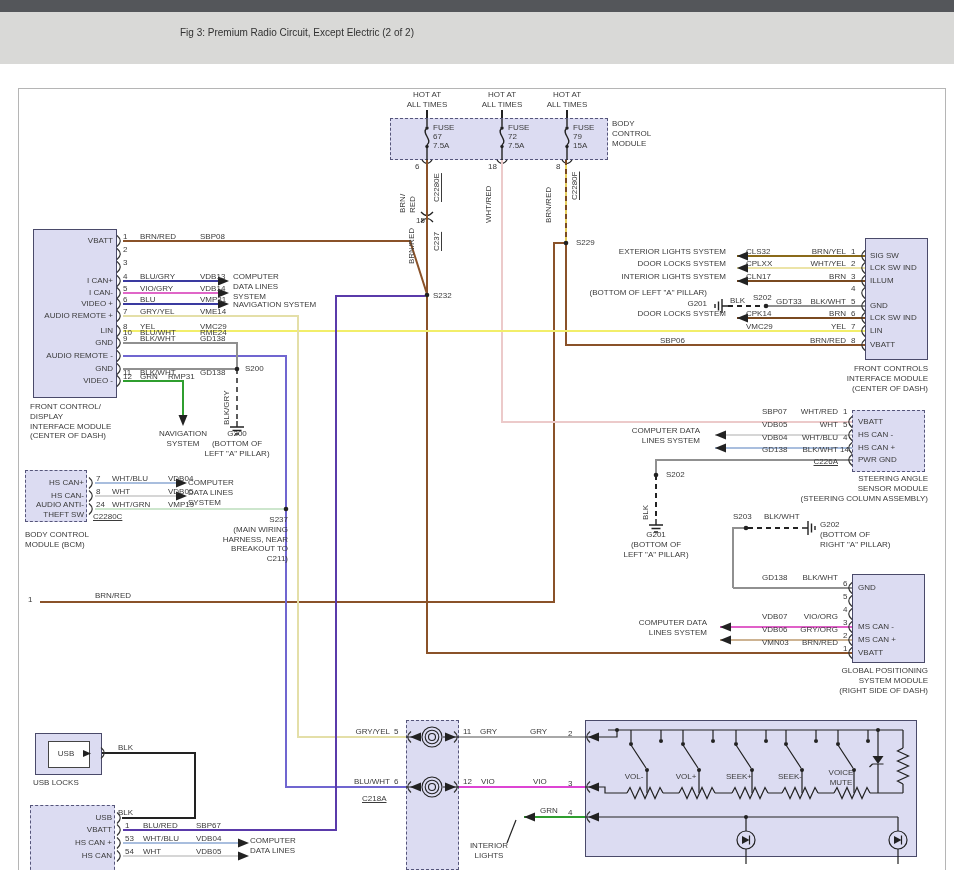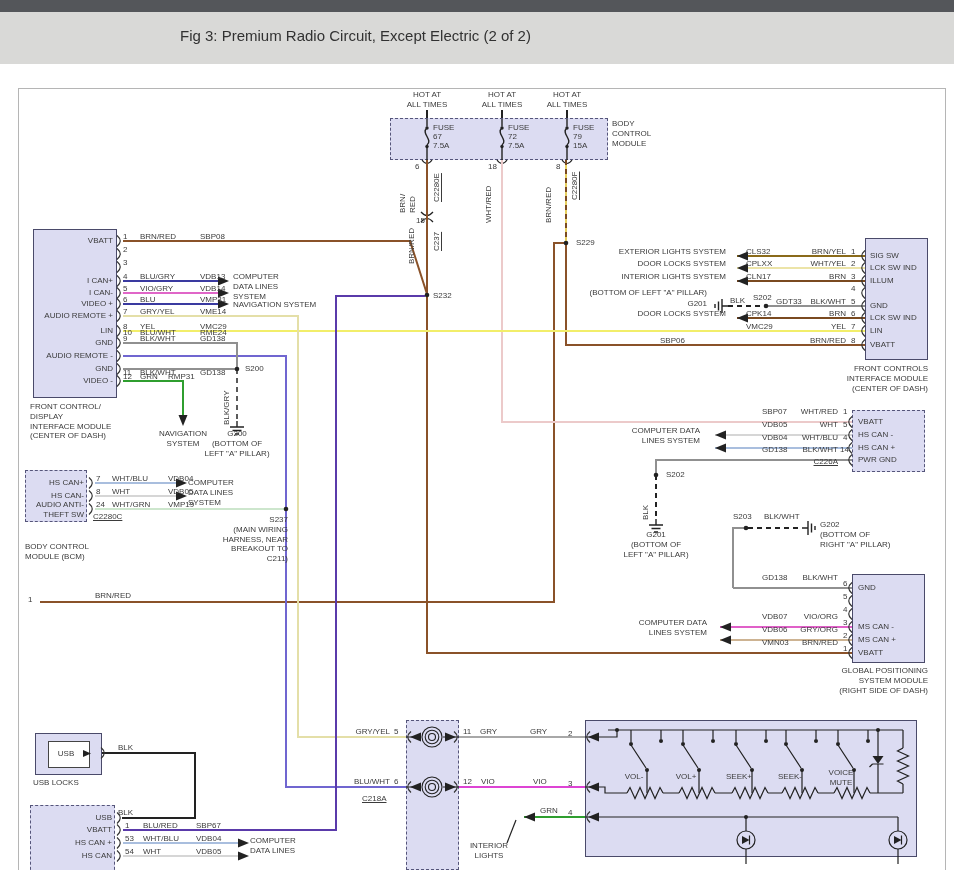--- a/index.html
+++ b/index.html
@@ -9,21 +9,21 @@
   .ra{text-align:right;}
   .ctr{text-align:center;}
   .v{writing-mode:vertical-rl;transform:rotate(180deg);}
   .u{text-decoration:underline;text-align:center;}
   .box{position:absolute;background:var(--module_fill);border:1px solid var(--module_border);z-index:1;box-sizing:border-box;}
   .dashb{border:1.4px dashed #55557a;}
   .ibox{position:absolute;background:#fff;border:1.2px solid #444;z-index:2;box-sizing:border-box;}
   #frame{position:absolute;left:18px;top:88px;width:926px;height:800px;border:1px solid var(--frame);z-index:0;}
   #hdrtop{position:absolute;left:0;top:0;width:954px;height:12px;background:var(--header_top);z-index:6;}
   #hdr{position:absolute;left:0;top:12px;width:954px;height:52px;background:var(--header_bg);z-index:6;}
-  #title{position:absolute;left:180px;top:27px;font-size:15px;color:#323232;z-index:7;}
+  #title{position:absolute;left:180px;top:27px;font-size:10px;color:#323232;z-index:7;}
   svg#wires{position:absolute;left:0;top:0;z-index:3;}
   .w{fill:none;stroke-width:2px;}
   .wb{stroke:var(--blk);stroke-width:2px;fill:none;}
   .wb1{stroke:var(--blk);stroke-width:1.2px;fill:none;}
   .dsh{stroke-dasharray:5 4;}
   .dot{fill:var(--blk);stroke:none;}
   .wbrnred{stroke:var(--brnred)} .wbrn{stroke:var(--brn)} .wbrnyel{stroke:var(--brnyel)}
   .wwhtred{stroke:var(--whtred)} .wyel{stroke:var(--yel)} .wgryyel{stroke:var(--gryyel)}
   .wblu{stroke:var(--blu)} .wviogry{stroke:var(--viogry)} .wbluwht{stroke:var(--bluwht)}
   .wblured{stroke:var(--blured)} .wwhtblu{stroke:var(--whtblu)} .wwht{stroke:var(--wht)}
@@ -353,21 +353,21 @@
 SYSTEM</div>
 
   <div class="l ra" style="right:870px;top:478px;">HS CAN+</div>
   <div class="l ra" style="right:870px;top:491px;">HS CAN-</div>
   <div class="l ra" style="right:870px;top:500px;">AUDIO ANTI-
 THEFT SW</div>
   <div class="row" style="left:96px;top:474px;"><span style="width:16px">7</span><span style="width:56px">WHT/BLU</span><span>VDB04</span></div>
   <div class="row" style="left:96px;top:487px;"><span style="width:16px">8</span><span style="width:56px">WHT</span><span>VDB05</span></div>
   <div class="row" style="left:96px;top:500px;"><span style="width:16px">24</span><span style="width:56px">WHT/GRN</span><span>VMP19</span></div>
   <div class="l u" style="left:93px;top:512px;">C2280C</div>
-  <div class="l" style="left:25px;top:542px;">BODY CONTROL
+  <div class="l" style="left:25px;top:530px;">BODY CONTROL
 MODULE (BCM)</div>
   <div class="l" style="left:188px;top:478px;">COMPUTER
 DATA LINES
 SYSTEM</div>
 
   <div class="l ra" style="right:228px;top:247px;">EXTERIOR LIGHTS SYSTEM</div>
   <div class="l ra" style="right:228px;top:259px;">DOOR LOCKS SYSTEM</div>
   <div class="l ra" style="right:228px;top:272px;">INTERIOR LIGHTS SYSTEM</div>
   <div class="l ra" style="right:228px;top:309px;">DOOR LOCKS SYSTEM</div>
   <div class="row fx" style="left:746px;top:247px;width:100px;">
@@ -435,20 +435,23 @@
     </div>
   <div class="l" style="left:843px;top:407px;">1</div>
   <div class="l" style="left:843px;top:420px;">5</div>
   <div class="l" style="left:843px;top:433px;">4</div>
   <div class="l" style="left:840px;top:445px;">14</div>
   <div class="l u ra" style="right:116px;top:457px;">C226A</div>
   <div class="l" style="left:858px;top:417px;">VBATT</div>
   <div class="l" style="left:858px;top:430px;">HS CAN -</div>
   <div class="l" style="left:858px;top:443px;">HS CAN +</div>
   <div class="l" style="left:858px;top:455px;">PWR GND</div>
+  <div class="l ra" style="right:26px;top:474px;">STEERING ANGLE
+SENSOR MODULE
+(STEERING COLUMN ASSEMBLY)</div>
   <div class="l ra" style="right:254px;top:426px;">COMPUTER DATA
 LINES SYSTEM</div>
 
   <div class="row fx" style="left:762px;top:573px;width:76px;">
       <span>GD138</span>
       <span>BLK/WHT</span>
     </div>
   <div class="row fx" style="left:762px;top:612px;width:76px;">
       <span>VDB07</span>
       <span>VIO/ORG</span>

